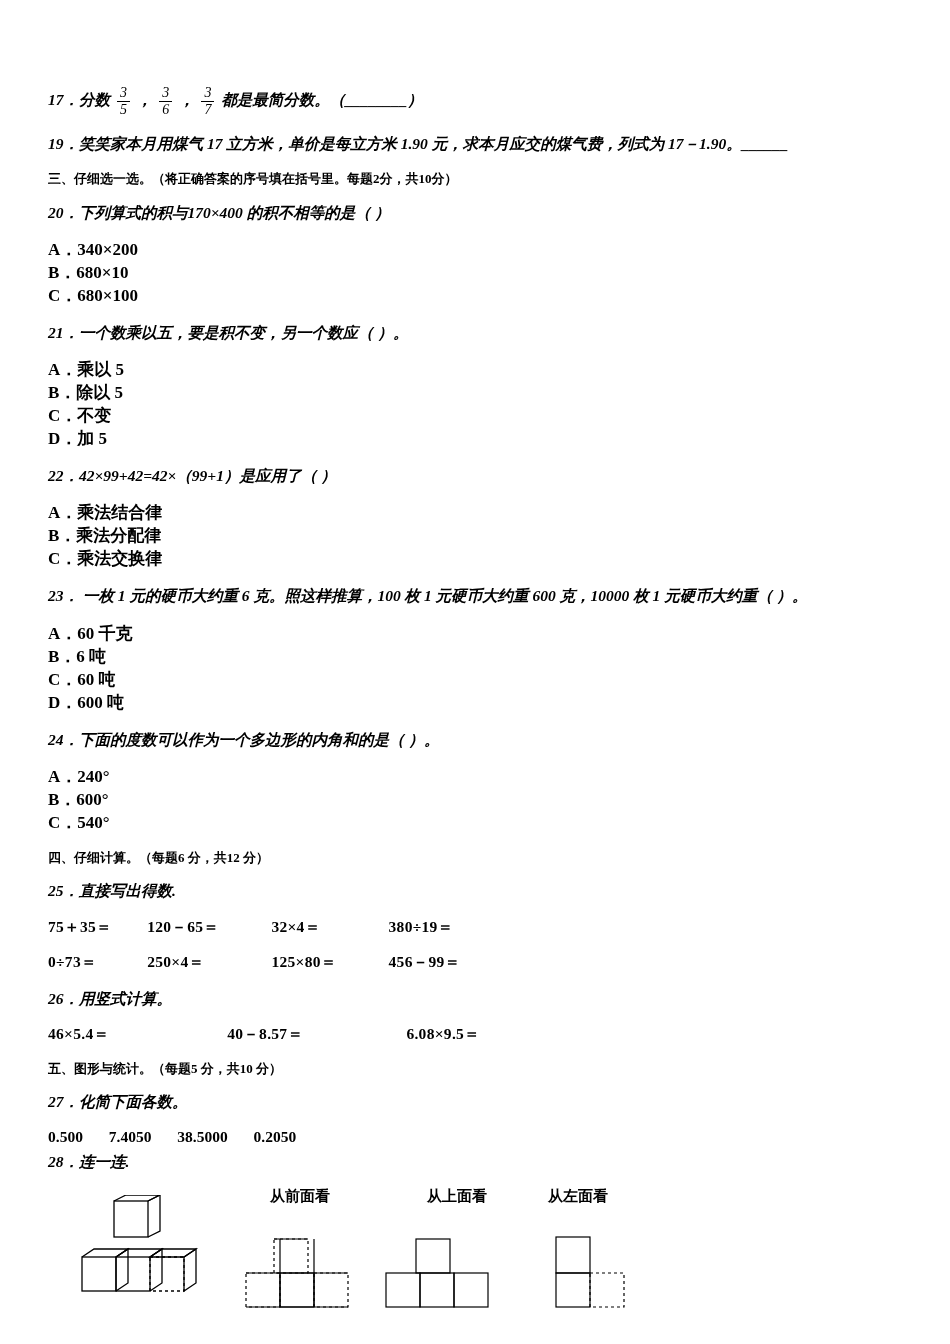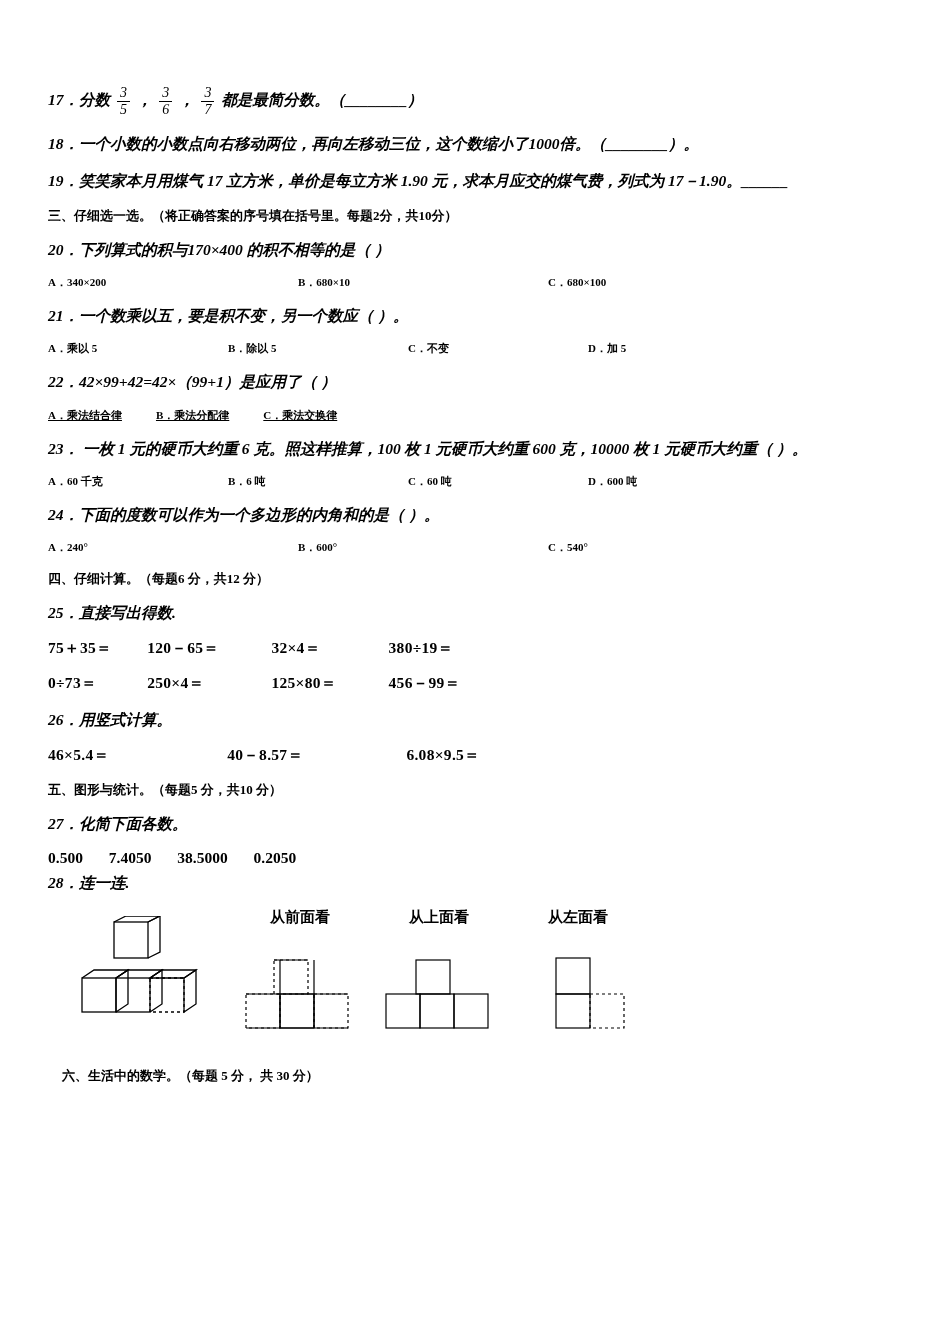--- a/index.html
+++ b/index.html
@@ -36,27 +36,28 @@
   }
   .section-head {
     font-size: 13px;
     font-weight: bold;
     margin: 0 0 12px 0;
     line-height: 1.5;
   }
   .opts {
     display: flex;
     margin: 0 0 14px 0;
-    font-size: 11px;
-    font-weight: bold;
+    font-size: 17px;
+    font-weight: bold;
+    flex-direction: column;
   }
   .opts .opt { white-space: nowrap; }
   .opts.cols3 .opt { width: 250px; }
   .opts.cols4 .opt { width: 180px; }
-  .opts.inline .opt { margin-right: 34px; text-decoration: underline; }
+  .opts.inline .opt { margin-right: 34px; }
   .indent { margin-left: 14px; }
 
   
   .frac {
     display: inline-block;
     vertical-align: -0.55em;
     text-align: center;
     margin: 0 3px;
     font-weight: normal;
     font-family: "Liberation Serif", serif;
@@ -121,21 +122,20 @@
         <span class="den">6</span>
       </span>
       <span>，</span>
       <span class="frac">
         <span class="num">3</span>
         <span class="den">7</span>
       </span>
       <span>都是最简分数。（________）</span>
     </div>
 
-    <div class="q">18．一个小数的小数点向右移动两位，再向左移动三位，这个数缩小了1000倍。（________）。</div>
     <div class="q">19．笑笑家本月用煤气 17 立方米，单价是每立方米 1.90 元，求本月应交的煤气费，列式为 17－1.90。______</div>
 
     <div class="section-head">三、仔细选一选。（将正确答案的序号填在括号里。每题2分，共10分）</div>
 
     <div class="q">20．下列算式的积与170×400 的积不相等的是（        ）</div>
     <div class="opts cols3">
       <span class="opt">A．340×200</span>
       <span class="opt">B．680×10</span>
       <span class="opt">C．680×100</span>
     </div>
@@ -220,21 +220,21 @@
           <path d="M46 62 L58 54 L92 54 L80 62"></path>
           <path d="M80 62 L92 54 L92 88 L80 96"></path>
 
           <path d="M80 62 L92 54 L126 54 L114 62 Z"></path>
           <path d="M114 62 L126 54 L126 88 L114 96 Z"></path>
           <path d="M80 62 L114 62 L114 96 L80 96 Z" stroke-dasharray="3,3"></path>
         </g>
       </svg>
 
       <div class="fig-label" style="left:222px; top:0px;">从前面看</div>
-      <div class="fig-label" style="left:361px; top:0px;">从上面看</div>
+      <div class="fig-label" style="left:379px; top:0px;">从上面看</div>
       <div class="fig-label" style="left:500px; top:0px;">从左面看</div>
 
       <svg class="shape-svg" style="left:196px; top:46px;" width="140" height="92" viewBox="0 0 140 92">
         <g fill="none" stroke="#000" stroke-width="1.2">
           <rect x="30" y="6" width="34" height="34" stroke-dasharray="3,3"></rect>
           <rect x="2" y="40" width="34" height="34" stroke-dasharray="3,3"></rect>
           <rect x="36" y="40" width="34" height="34"></rect>
           <rect x="70" y="40" width="34" height="34" stroke-dasharray="3,3"></rect>
           <path d="M2 40 L104 40 M2 74 L104 74 M36 6 L36 74 M70 6 L70 74" stroke="#000"></path>
           <path d="M30 6 L64 6" stroke="#000"></path>

